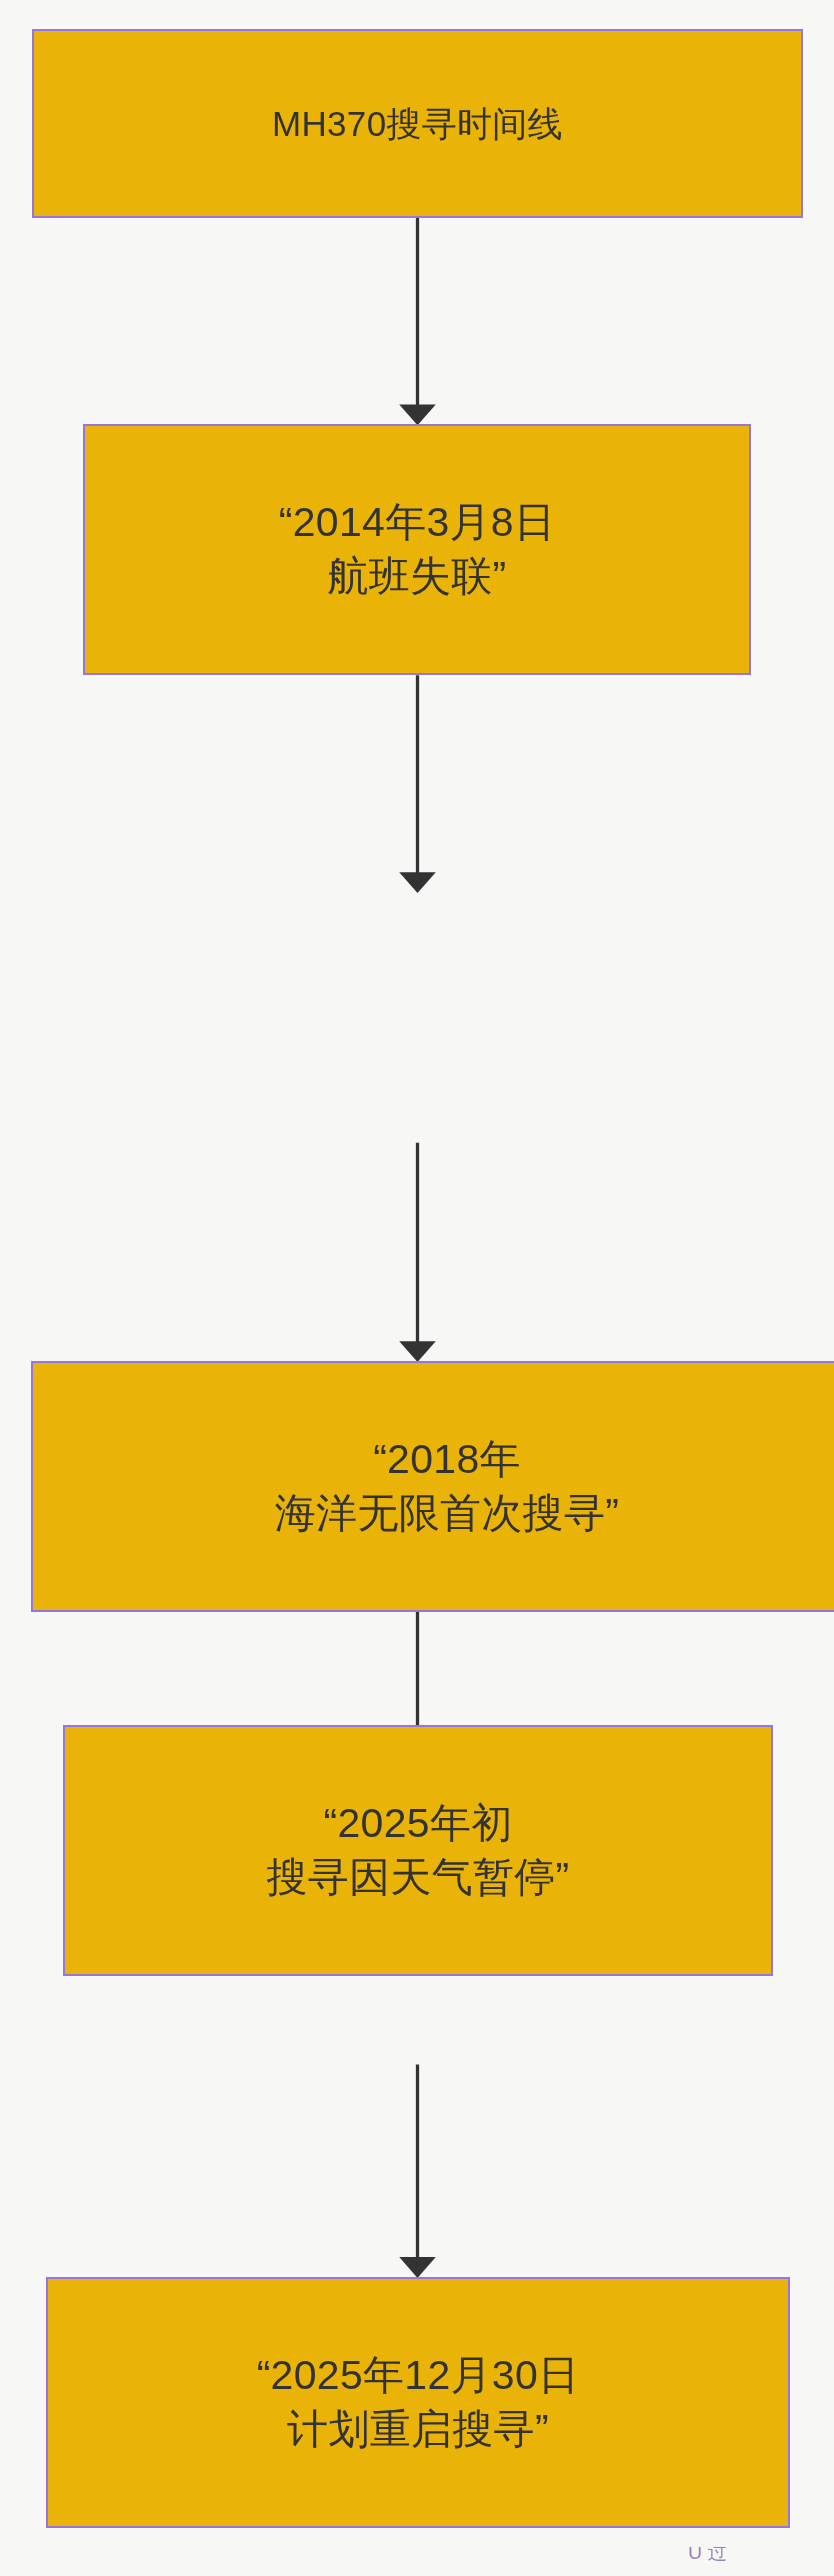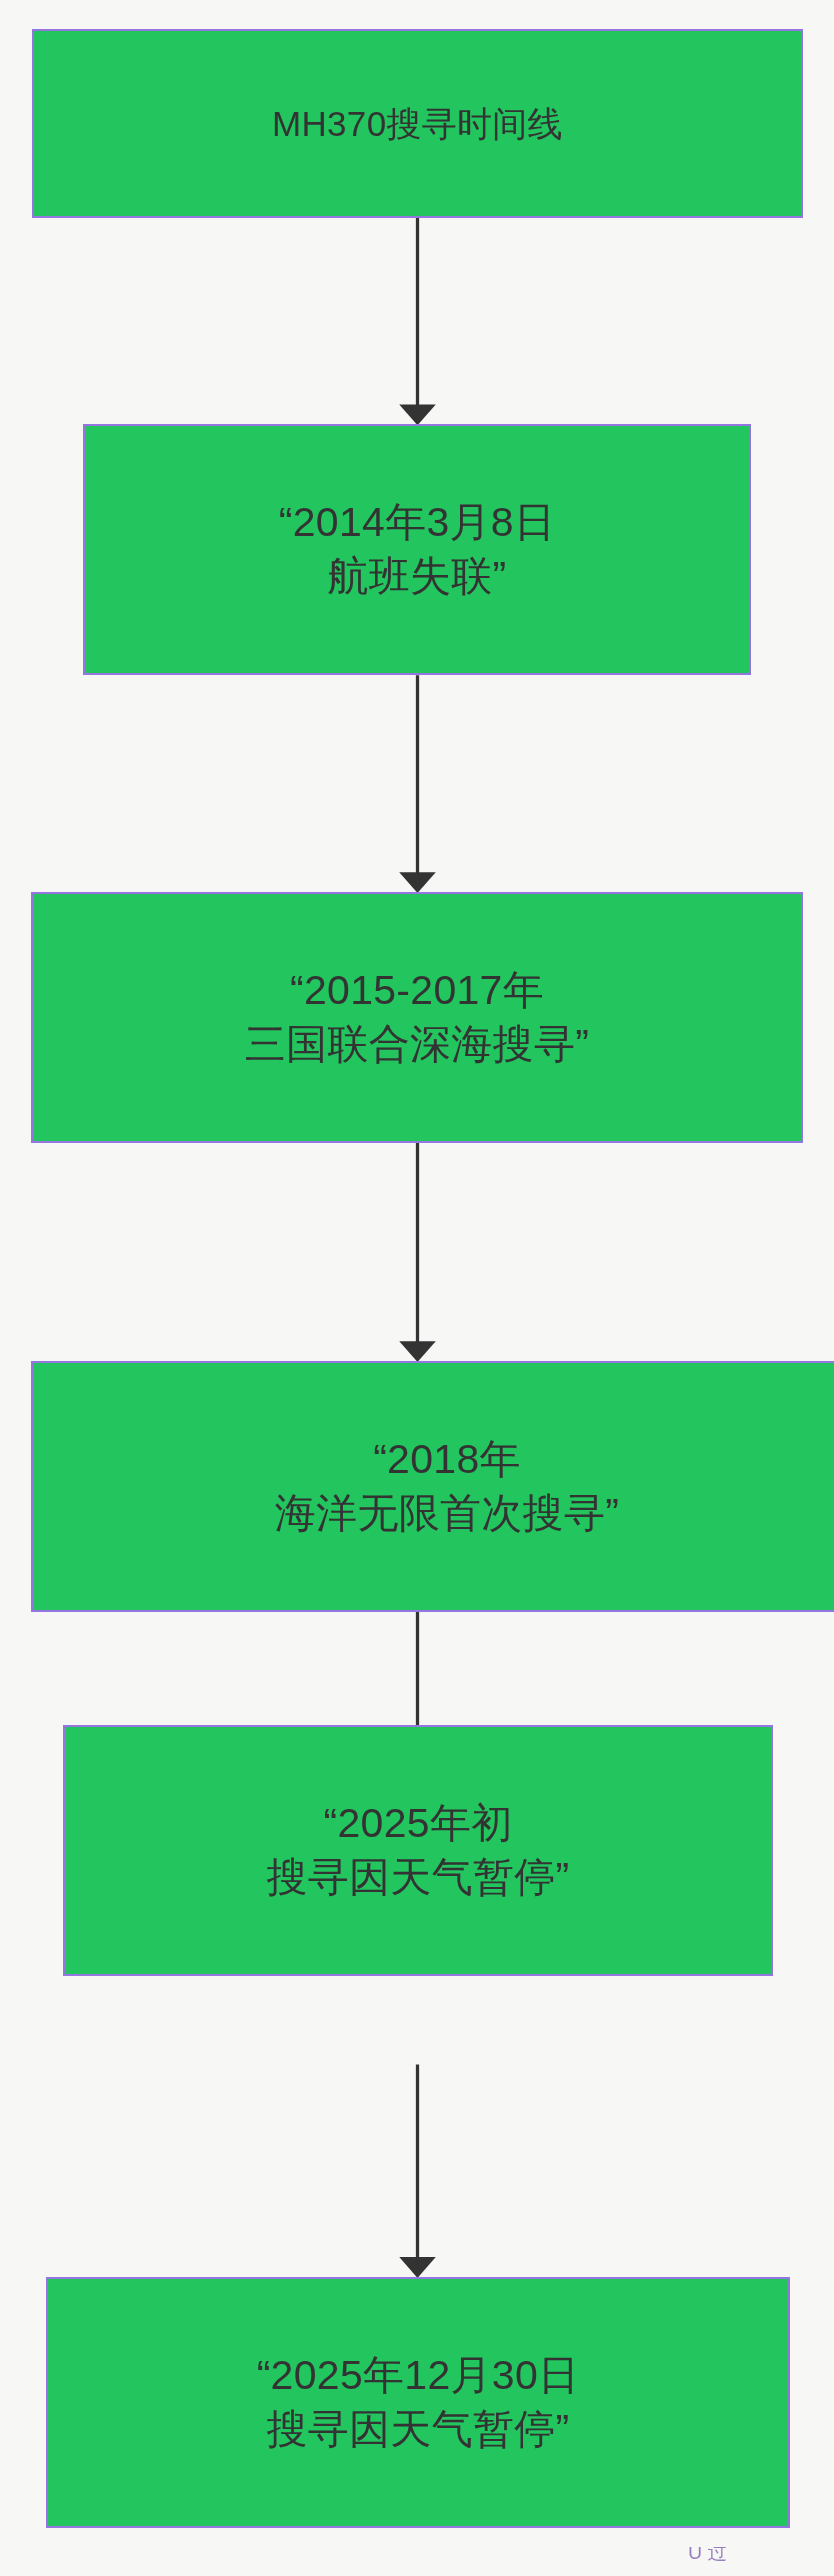--- a/index.html
+++ b/index.html
@@ -19,21 +19,21 @@
   #flowchart {
     position: relative;
     width: 835px;
     height: 2576px;
   }
 
   
   .node {
     position: absolute;
     box-sizing: border-box;
-    background: #22c55e;
+    background: #eab308;
     border: 2px solid #9575e0;
     display: flex;
     align-items: center;
     justify-content: center;
     text-align: center;
     color: #333333;
     z-index: 2;
   }
   .node-label {
     display: block;
@@ -120,38 +120,34 @@
 
   <div class="node title-node" style="left:32px; top:29px; width:771px; height:189px;">
     <span class="node-label">MH370搜寻时间线</span>
   </div>
 
   <div class="node event-node" style="left:83px; top:424px; width:668px; height:251px;">
     <span class="node-label">“2014年3月8日
 航班失联”</span>
   </div>
 
-  <div class="node event-node" style="left:31px; top:892px; width:772px; height:251px;">
-    <span class="node-label">“2015-2017年
-三国联合深海搜寻”</span>
-  </div>
 
   <div class="node event-node" style="left:31px; top:1361px; width:832px; height:251px;">
     <span class="node-label">“2018年
 海洋无限首次搜寻”</span>
   </div>
 
   <div class="node event-node" style="left:63px; top:1725px; width:710px; height:251px;">
     <span class="node-label">“2025年初
 搜寻因天气暂停”</span>
   </div>
 
   <div class="node event-node" style="left:46px; top:2277px; width:744px; height:251px;">
     <span class="node-label">“2025年12月30日
-搜寻因天气暂停”</span>
+计划重启搜寻”</span>
   </div>
 
   <div id="watermark">
     <span class="wm-text">U 过</span>
   </div>
 
 </div>
 
 
 </body></html>

